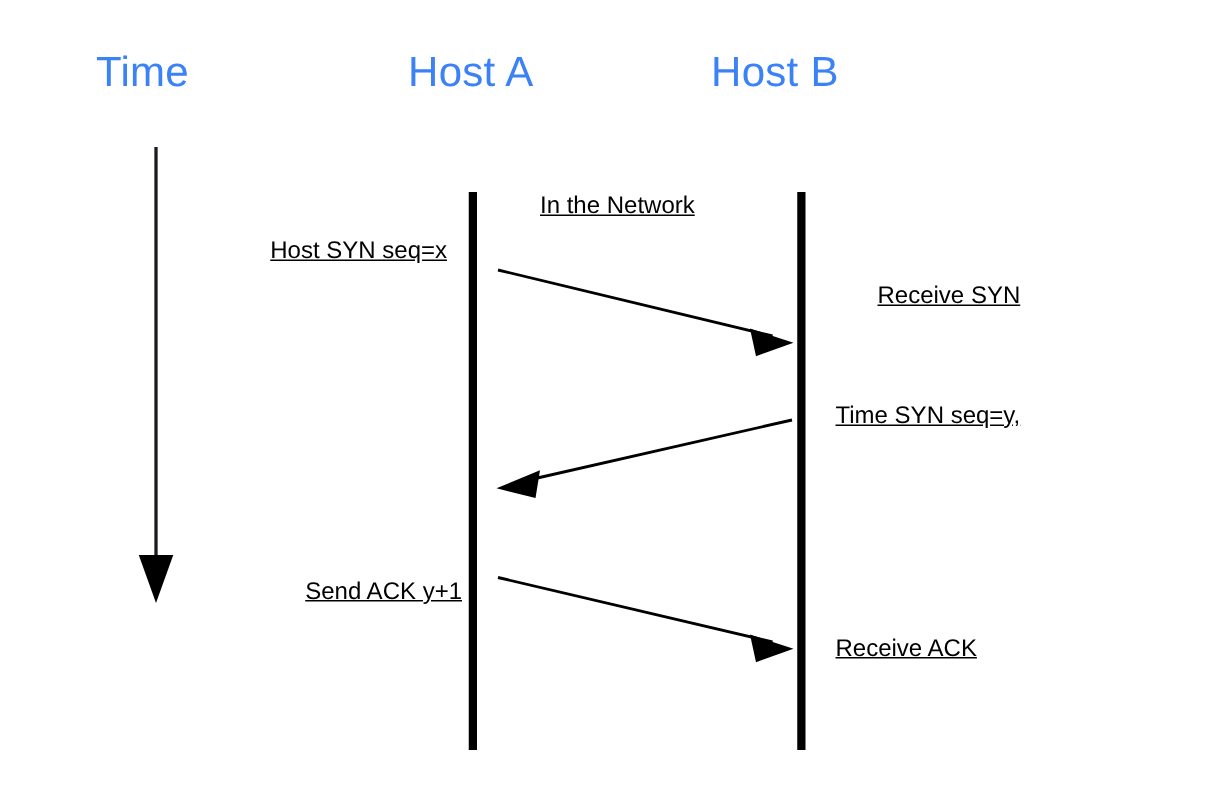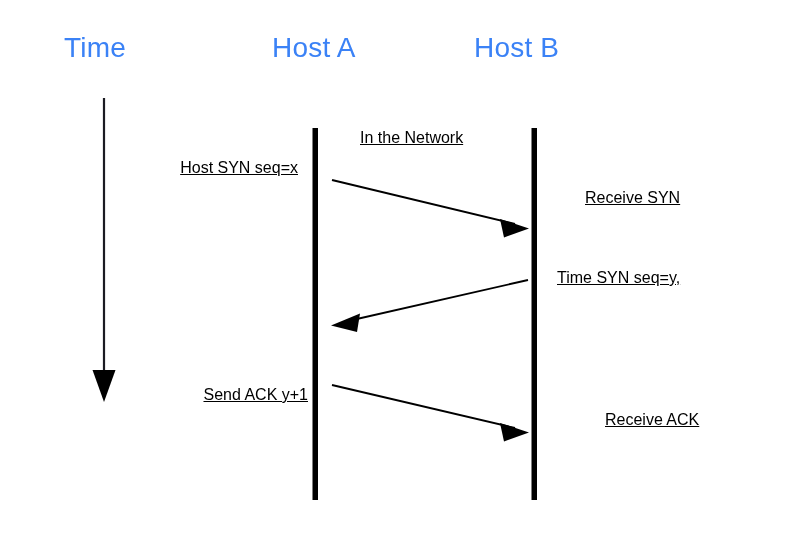--- a/index.html
+++ b/index.html
@@ -38,21 +38,21 @@
     text-decoration: underline;
   }
   .lbl-right { text-align: right; }
 
   #lbl-network     { left: 360px; top: 128px; }
   #lbl-send-syn    { right: 508px; top: 158px; }
   #lbl-recv-syn    { left: 557px; top: 188px; margin-left: 28px; }
   #lbl-send-synack { left: 557px; top: 268px; }
   #lbl-recv-synack { right: 490px; top: 313px; }
   #lbl-send-ack    { right: 498px; top: 373px; margin-top: 12px; }
-  #lbl-recv-ack    { left: 557px; top: 410px; margin-left: 48px; }
+  #lbl-recv-ack    { left: 557px; top: 423px; }
 
   #vectors {
     position: absolute;
     left: 0; top: 0;
     width: 806px; height: 535px;
   }
 </style>
 </head>
 <body>
 

